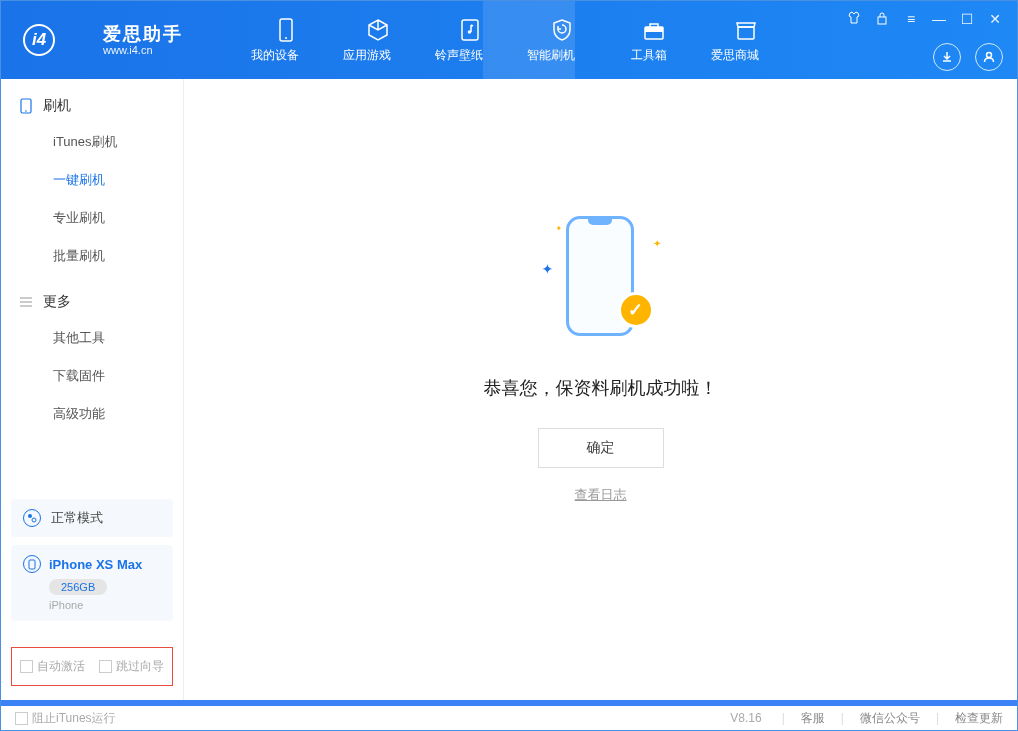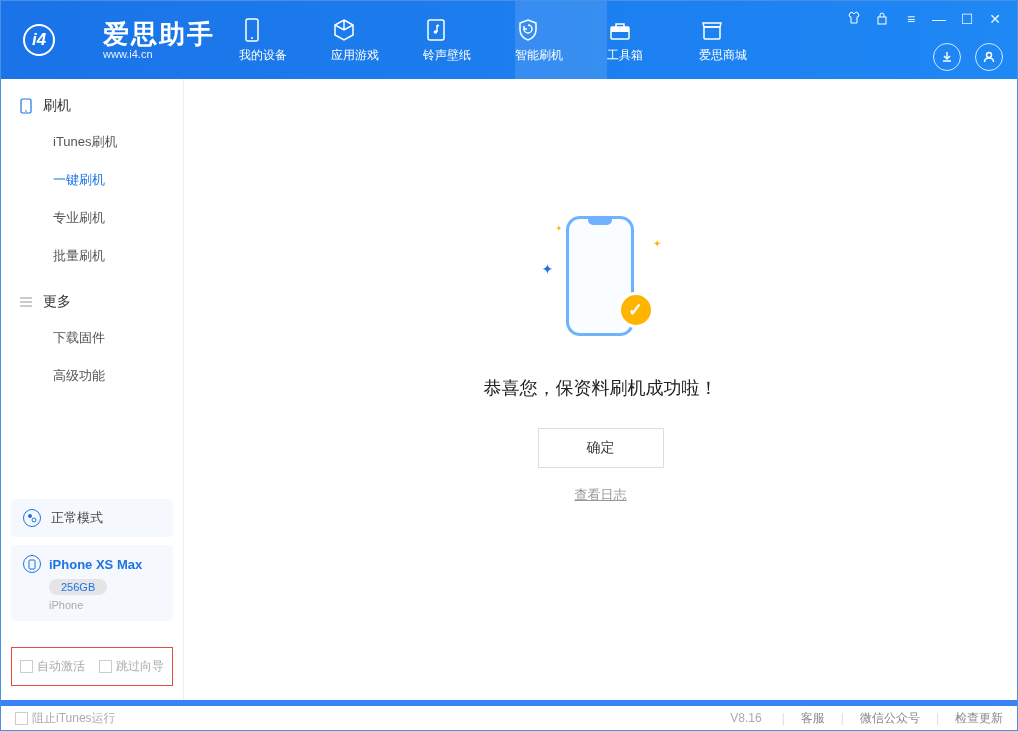--- a/index.html
+++ b/index.html
@@ -4,24 +4,24 @@
 <style>
 * { margin: 0; padding: 0; box-sizing: border-box; font-family: "Microsoft YaHei", -apple-system, sans-serif; }
 body { background: #fff; }
 .app-window { width: 1018px; height: 731px; border: 1px solid #4a90e2; display: flex; flex-direction: column; position: relative; }
 
 
 .header { height: 78px; background: linear-gradient(90deg, #1a73e8 0%, #1e88f5 100%); display: flex; align-items: center; color: #fff; position: relative; }
 .logo-area { display: flex; align-items: center; padding: 0 24px 0 22px; gap: 40px; }
 .logo-circle { width: 32px; height: 32px; border: 2.5px solid #fff; border-radius: 50%; display: flex; align-items: center; justify-content: center; font-weight: bold; font-size: 17px; font-style: italic; margin-right: 8px; }
 .logo-text { display: flex; flex-direction: column; line-height: 1; }
-.logo-title { font-size: 26px; font-weight: bold; letter-spacing: 2px; }
+.logo-title { font-size: 18px; font-weight: bold; letter-spacing: 2px; }
 .logo-url { font-size: 11px; opacity: 0.9; margin-top: 2px; }
 .nav-tabs { display: flex; height: 100%; }
-.nav-tab { width: 92px; display: flex; flex-direction: column; align-items: flex-start; justify-content: center; cursor: pointer; position: relative; }
+.nav-tab { width: 92px; display: flex; flex-direction: column; align-items: flex-end; justify-content: center; cursor: pointer; position: relative; }
 .nav-tab.active { background: rgba(255,255,255,0.12); }
 .nav-tab-icon { width: 26px; height: 26px; margin-bottom: 4px; display: flex; align-items: center; justify-content: center; }
 .nav-tab-label { font-size: 12px; }
 .header-right { position: absolute; right: 14px; top: 42px; display: flex; gap: 14px; }
 .circle-btn { width: 28px; height: 28px; border: 1.5px solid rgba(255,255,255,0.8); border-radius: 50%; display: flex; align-items: center; justify-content: center; cursor: pointer; color: #fff; }
 .window-controls { position: absolute; right: 14px; top: 10px; display: flex; gap: 12px; color: rgba(255,255,255,0.9); font-size: 14px; }
 .win-ctrl { cursor: pointer; width: 16px; text-align: center; }
 
 
 .body { flex: 1; display: flex; overflow: hidden; }
@@ -187,20 +187,21 @@
       <div class="sidebar-item">批量刷机</div>
 
       <div class="sidebar-section-header">
         <span class="sidebar-section-icon">
           <svg width="14" height="12" viewBox="0 0 14 12">
               <path d="M1 2 L13 2 M1 6 L13 6 M1 10 L13 10" stroke="#bbb" stroke-width="1.3"></path>
             </svg>
         </span>
         <span>更多</span>
       </div>
+      <div class="sidebar-item">其他工具</div>
       <div class="sidebar-item">下载固件</div>
       <div class="sidebar-item">高级功能</div>
 
       <div class="sidebar-spacer"></div>
 
       <div class="mode-panel">
         <span class="mode-icon">
           <svg width="10" height="10" viewBox="0 0 10 10">
               <circle cx="3" cy="3" r="2" fill="#1a73e8"></circle>
               <circle cx="7" cy="7" r="2" fill="none" stroke="#1a73e8" stroke-width="1"></circle>

